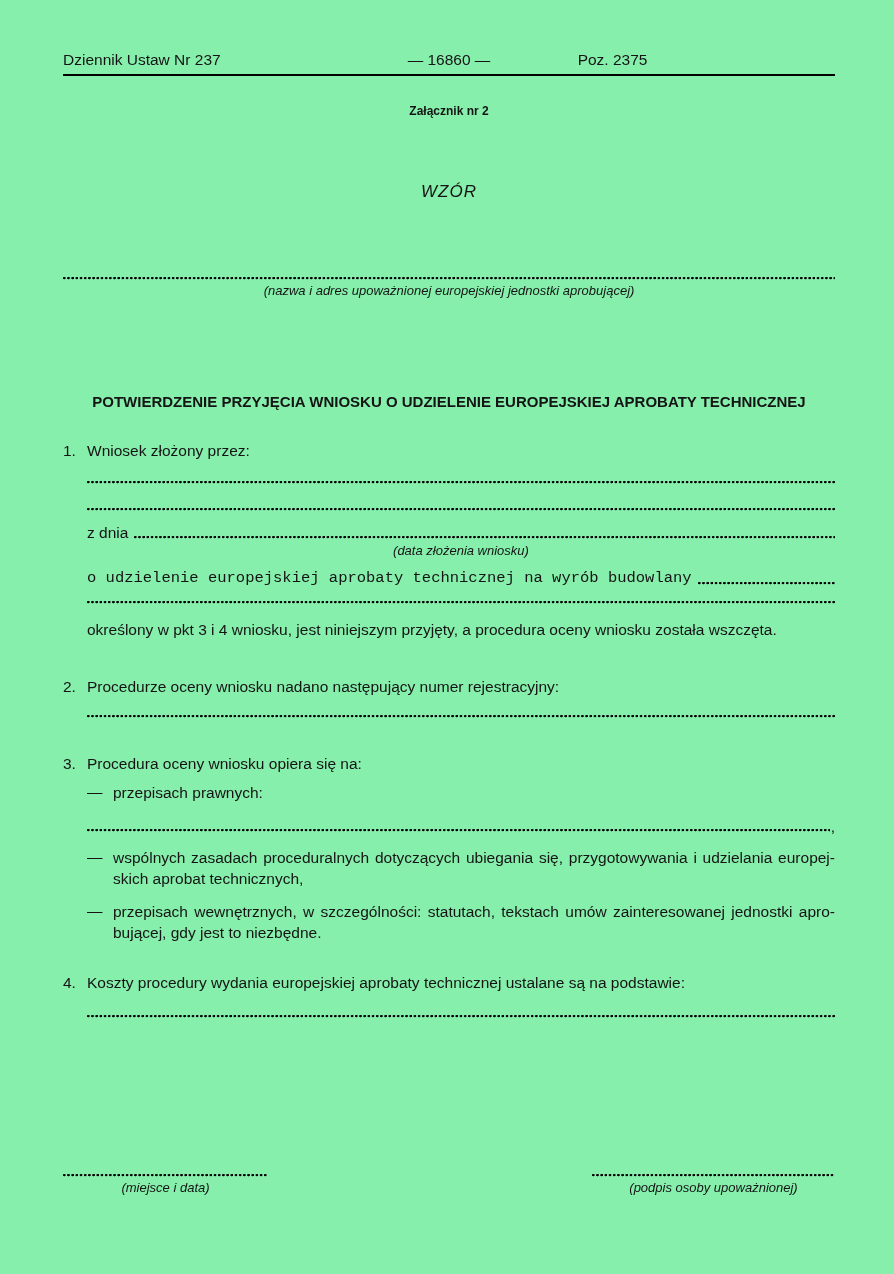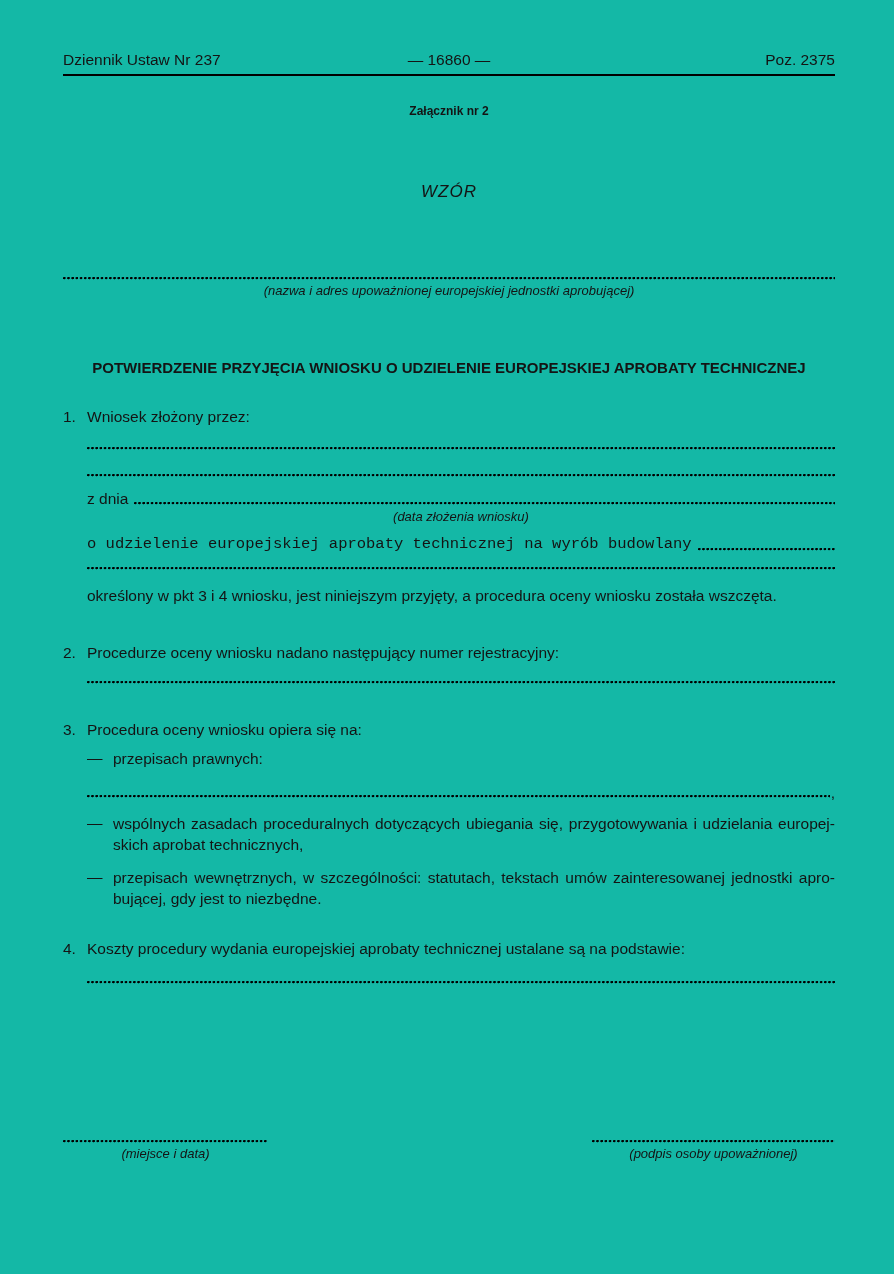--- a/index.html
+++ b/index.html
@@ -1,52 +1,52 @@
 <!DOCTYPE html>
 <html lang="pl"><head>
 <meta charset="utf-8">
 <style>
   html, body { margin: 0; padding: 0; background: #e8e8e8; }
   .page {
     width: 894px; height: 1274px;
-    background: #14b8a6;
+    background: #86efac;
     color: #141414;
     font-family: "Liberation Sans", sans-serif;
     font-size: 15.5px;
     line-height: 19px;
     margin: 0 auto;
     position: relative;
     overflow: hidden;
     box-sizing: border-box;
   }
   .content { padding: 0 59px 0 63px; }
 
   
   .header-row { display: flex; padding-top: 50px; align-items: baseline; }
   .header-row .h-left  { flex: 1; text-align: left; }
   .header-row .h-center{ flex: 1; text-align: center; }
-  .header-row .h-right { flex: 1; text-align: right; }
+  .header-row .h-right { flex: 1; }
   .header-rule { border-top: 2.5px solid #000; margin-top: 5px; }
 
   .attachment { margin-top: 26px; text-align: center; font-weight: bold; font-size: 12px; }
 
   .wzor { margin-top: 61px; text-align: center; font-style: italic; font-size: 17px; letter-spacing: 1px; }
 
   
   .dots {
     height: 4px;
     background-image: radial-gradient(circle at 1.3px 2.2px, #000 1.05px, rgba(0,0,0,0) 1.4px);
     background-size: 4.2px 4px;
     background-repeat: repeat-x;
   }
   .caption { font-style: italic; font-size: 13px; line-height: 15px; text-align: center; margin-top: 3px; }
 
   .issuer-block { margin-top: 75px; }
 
-  .doc-title { margin-top: 60px; text-align: center; font-weight: bold; font-size: 15px; }
+  .doc-title { margin-top: 94px; text-align: center; font-weight: bold; font-size: 15px; }
 
   
   .item { display: flex; }
   .item .num { width: 24px; flex: none; }
   .item .body { flex: 1; }
   .indent { margin-left: 24px; }
 
   .inline-dots { display: flex; align-items: flex-end; }
   .inline-dots .dots { flex: 1; margin-left: 6px; margin-bottom: 3px; }
 

